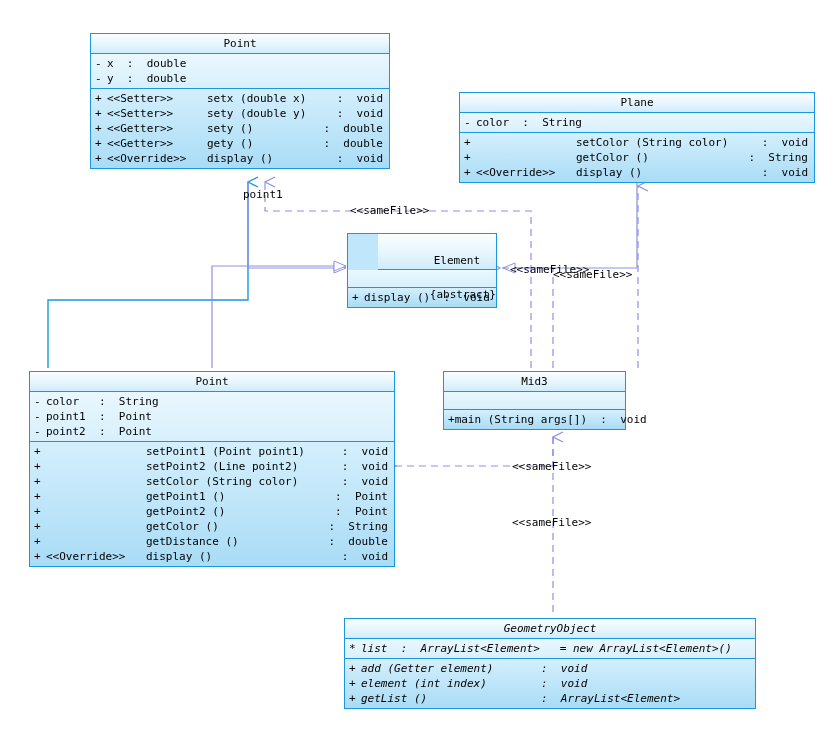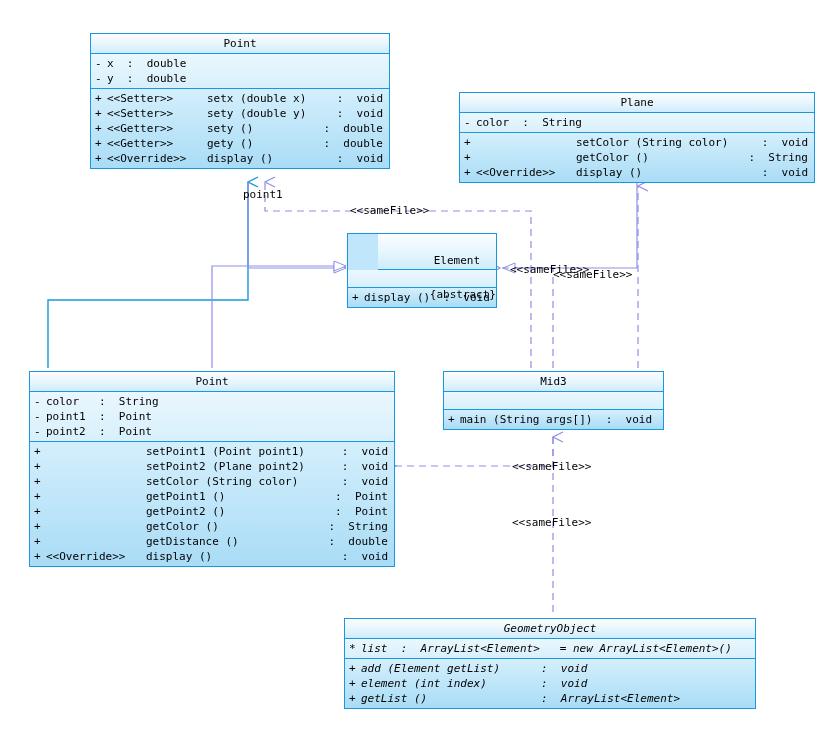--- a/index.html
+++ b/index.html
@@ -291,21 +291,21 @@
     <div class="uml-ops">
       <div class="row">
         <span class="c-vis">+</span>
         <span class="c-stereo" style="width:100px"></span>
         <span class="c-sig">setPoint1 (Point point1)</span>
         <span class="c-ret">:  void</span>
       </div>
       <div class="row">
         <span class="c-vis">+</span>
         <span class="c-stereo" style="width:100px"></span>
-        <span class="c-sig">setPoint2 (Plane point2)</span>
+        <span class="c-sig">setPoint2 (Line point2)</span>
         <span class="c-ret">:  void</span>
       </div>
       <div class="row">
         <span class="c-vis">+</span>
         <span class="c-stereo" style="width:100px"></span>
         <span class="c-sig">setColor (String color)</span>
         <span class="c-ret">:  void</span>
       </div>
       <div class="row">
         <span class="c-vis">+</span>
@@ -333,21 +333,21 @@
       </div>
       <div class="row">
         <span class="c-vis">+</span>
         <span class="c-stereo" style="width:100px">&lt;&lt;Override&gt;&gt;</span>
         <span class="c-sig">display ()</span>
         <span class="c-ret">:  void</span>
       </div>
     </div>
   </div>
 
-  <div class="uml-class" style="left:443px; top:371px; width:221px;">
+  <div class="uml-class" style="left:443px; top:371px; width:183px;">
     <div class="uml-title">Mid3</div>
     <div class="uml-attrs empty"></div>
     <div class="uml-ops">
       <div class="row">
         <span class="c-vis">+</span>
         <span class="c-sig">main (String args[])  :  void</span>
       </div>
     </div>
   </div>
 
@@ -355,21 +355,21 @@
     <div class="uml-title">GeometryObject</div>
     <div class="uml-attrs">
       <div class="row">
         <span class="c-vis">*</span>
         <span class="c-sig">list  :  ArrayList&lt;Element&gt;   = new ArrayList&lt;Element&gt;()</span>
       </div>
     </div>
     <div class="uml-ops">
       <div class="row">
         <span class="c-vis">+</span>
-        <span class="c-sig" style="flex:0 0 180px">add (Element getList)</span>
+        <span class="c-sig" style="flex:0 0 180px">add (Getter element)</span>
         <span class="c-ret">:  void</span>
       </div>
       <div class="row">
         <span class="c-vis">+</span>
         <span class="c-sig" style="flex:0 0 180px">element (int index)</span>
         <span class="c-ret">:  void</span>
       </div>
       <div class="row">
         <span class="c-vis">+</span>
         <span class="c-sig" style="flex:0 0 180px">getList ()</span>

